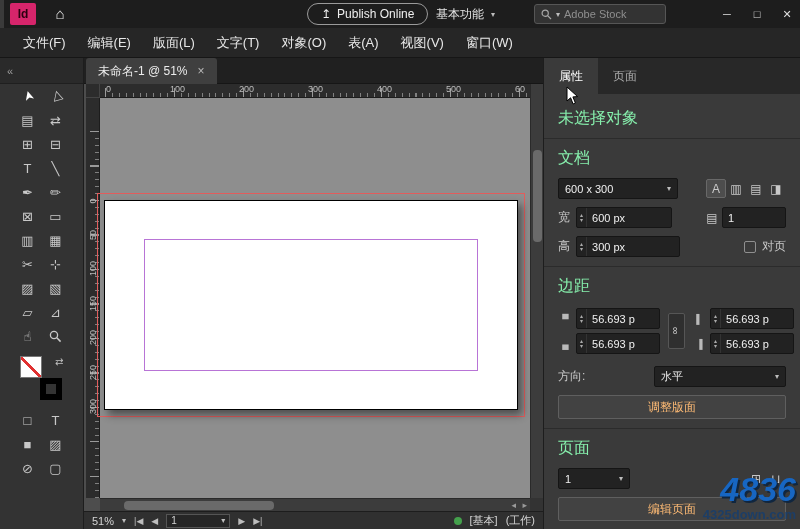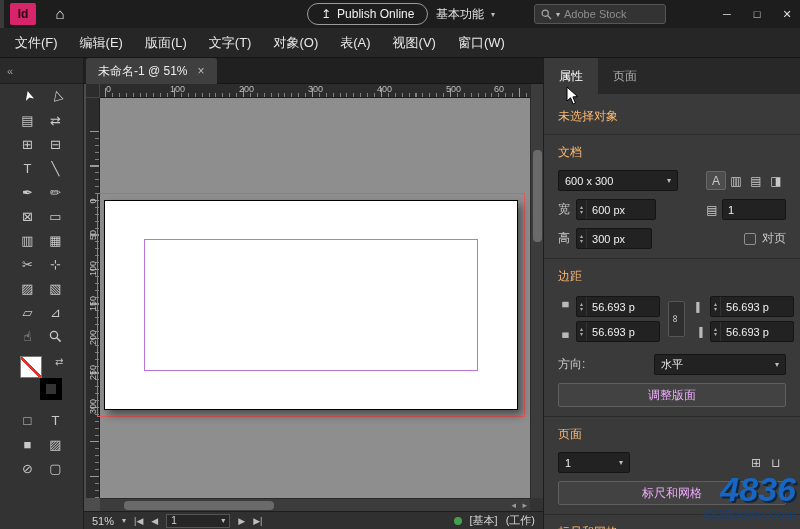--- a/index.html
+++ b/index.html
@@ -20,21 +20,21 @@
   .workspace-dd { position:absolute; left:432px; top:6px; display:flex; align-items:center; gap:7px; color:#e4e4e4; font-size:12px;}
   .chev { font-size:8px; color:#bdbdbd; }
   .search-box { position:absolute; left:530px; top:4px; width:132px; height:20px; background:#333333; border:1px solid #565656;
     border-radius:3px; display:flex; align-items:center; gap:4px; padding:0 6px;}
   .search-box input { background:transparent; border:none; outline:none; color:#cfcfcf; font-size:11px; width:84px;
     font-family:"Liberation Sans","DejaVu Sans",sans-serif;}
   .search-box input::placeholder { color:#8f8f8f; }
   .win-btn { position:absolute; top:4px; width:26px; height:20px; text-align:center; line-height:20px; color:#dedede; font-size:11px;}
   
   .menubar { position:absolute; left:0; top:28px; width:800px; height:30px; background:#262626; border-bottom:1px solid #161616;
-    display:flex; align-items:center; padding-left:4px;}
+    display:flex; align-items:center; padding-left:12px;}
   .menu-item { padding:0 11px; font-size:13px; color:#e8e8e8; line-height:30px;}
   
   .dock-left { position:absolute; left:0; top:58px; width:84px; bottom:0; background:#333333; border-right:1px solid #1d1d1d;}
   .dock-header { height:26px; background:#2a2a2a; color:#9d9d9d; font-size:11px; line-height:26px; padding-left:7px; border-bottom:1px solid #1f1f1f;}
   .tools { display:grid; grid-template-columns:28px 28px; justify-content:center; }
   .tool { height:24px; display:flex; align-items:center; justify-content:center; color:#c9c9c9; font-size:13px;}
   .tool.active { color:#ffffff; }
   .tool-cursor { transform:rotate(-105deg); }
   .swatch-block { position:relative; width:44px; height:46px; margin:8px auto 0 auto;}
   .swatch-stroke { position:absolute; right:2px; bottom:2px; width:22px; height:22px; border:6px solid #000; background:transparent;}
@@ -80,33 +80,33 @@
     justify-content:space-between; padding:0 4px; font-size:10px;}
   .dot { width:8px; height:8px; border-radius:50%; background:#44a04c; }
   .nav { font-size:9px; color:#bdbdbd;}
   
   .dock-right { position:absolute; left:543px; top:58px; width:257px; bottom:0; background:#3a3a3a; border-left:1px solid #1d1d1d;}
   .panel-tabs { height:36px; background:#282828; display:flex; align-items:flex-start;}
   .panel-tab { height:36px; line-height:36px; padding:0 15px; font-size:12px; color:#ababab;}
   .panel-tab.active { background:#3a3a3a; color:#ffffff;}
   .panel-body { padding:12px 14px 0 14px;}
   .divider { height:1px; background:#2b2b2b; margin:9px -14px;}
-  .section-title { color:#fdba74; font-size:12px; margin:2px 0 9px 0;}
+  .section-title { color:#86efac; font-size:16px; margin:2px 0 9px 0;}
   .row { display:flex; align-items:center; margin-bottom:8px;}
   .select { display:flex; align-items:center; justify-content:space-between; background:#222222; border:1px solid #151515;
     border-radius:2px; height:21px; padding:0 6px; color:#f0f0f0; font-size:11px;}
   .icon-btn { width:20px; height:19px; display:flex; align-items:center; justify-content:center; color:#c9c9c9; font-size:12px;}
   .icon-btn.boxed { background:#4d4d4d; border:1px solid #686868; border-radius:2px;}
   .field { display:flex; align-items:center; background:#222222; border:1px solid #151515; border-radius:2px; height:21px;}
   .spin { display:flex; flex-direction:column; justify-content:center; padding:0 3px; border-right:1px solid #333; height:100%;}
   .spin span { font-size:6px; line-height:5px; color:#aaa;}
   .field .val { padding:0 5px; font-size:11px; color:#f0f0f0; white-space:nowrap;}
   .lbl { color:#c9c9c9; font-size:12px;}
   .checkbox { width:12px; height:12px; border:1px solid #8f8f8f; border-radius:2px; background:transparent;}
-  .panel-btn { width:100%; height:24px; background:#424242; border:1px solid #5f5f5f; border-radius:2px; color:#f0abfc;
+  .panel-btn { width:100%; height:24px; background:#424242; border:1px solid #5f5f5f; border-radius:2px; color:#fdba74;
     font-size:12px; display:flex; align-items:center; justify-content:center; margin-bottom:4px;}
   .margin-grid { display:grid; grid-template-columns:15px 84px 26px 15px 84px; grid-auto-rows:25px; align-items:center; column-gap:3px;}
   .m-icon { color:#b9b9b9; font-size:9px; text-align:center;}
   .link-btn { grid-column:3; grid-row:1/3; width:17px; height:36px; margin:0 auto; background:#2f2f2f; border:1px solid #565656;
     border-radius:2px; display:flex; align-items:center; justify-content:center; color:#cfcfcf; font-size:11px;}
   .link-btn span { transform:rotate(90deg); display:block;}
   .spacer { flex:1; }
   
   .watermark { position:absolute; right:4px; bottom:8px; text-align:right; pointer-events:none; line-height:1;}
   .watermark .l1 { font-size:34px; font-weight:bold; font-style:italic; color:#1766c2; text-shadow:2px 2px 0 #10263f;}
@@ -214,21 +214,21 @@
 
     <div class="hruler">
       <div class="minor"></div>
       <div class="major"></div>
       <span class="hnum" style="left:6px">0</span>
       <span class="hnum" style="left:70px">100</span>
       <span class="hnum" style="left:139px">200</span>
       <span class="hnum" style="left:208px">300</span>
       <span class="hnum" style="left:277px">400</span>
       <span class="hnum" style="left:346px">500</span>
-      <span class="hnum" style="left:394px">60</span>
+      <span class="hnum" style="left:415px">60</span>
     </div>
 
     <div class="vruler">
       <div class="minor"></div>
       <div class="major"></div>
       <span class="vnum" style="top:98px">0</span>
       <span class="vnum" style="top:132px">50</span>
       <span class="vnum" style="top:166px">100</span>
       <span class="vnum" style="top:201px">150</span>
       <span class="vnum" style="top:235px">200</span>
@@ -290,37 +290,37 @@
         </div>
         <span class="spacer"></span>
         <div class="icon-btn boxed">A</div>
         <div class="icon-btn">▥</div>
         <div class="icon-btn">▤</div>
         <div class="icon-btn">◨</div>
       </div>
 
       <div class="row">
         <span class="lbl" style="width:18px">宽</span>
-        <div class="field" style="width:80px">
+        <div class="field" style="width:96px">
           <div class="spin">
               <span>▴</span>
               <span>▾</span>
             </div>
           <span class="val">600 px</span>
         </div>
         <span class="spacer"></span>
         <div class="icon-btn">▤</div>
         <div class="field" style="width:64px">
           <span class="val">1</span>
         </div>
       </div>
 
       <div class="row">
         <span class="lbl" style="width:18px">高</span>
-        <div class="field" style="width:76px">
+        <div class="field" style="width:104px">
           <div class="spin">
               <span>▴</span>
               <span>▾</span>
             </div>
           <span class="val">300 px</span>
         </div>
         <span class="spacer"></span>
         <div class="checkbox"></div>
         <span class="lbl" style="margin-left:6px">对页</span>
       </div>
@@ -383,21 +383,21 @@
       <div class="row">
         <div class="select" style="width:72px">
           <span>1</span>
           <span class="chev">▾</span>
         </div>
         <span class="spacer"></span>
         <div class="icon-btn">⊞</div>
         <div class="icon-btn">⊔</div>
       </div>
 
-      <div class="panel-btn">标尺和网格</div>
+      <div class="panel-btn">编辑页面</div>
 
       <div class="divider"></div>
       <div class="section-title">标尺和网格</div>
     </div>
 
     <div class="watermark">
       <div class="l1">4836</div>
       <div class="l2">4325down.com</div>
     </div>
   </div>

